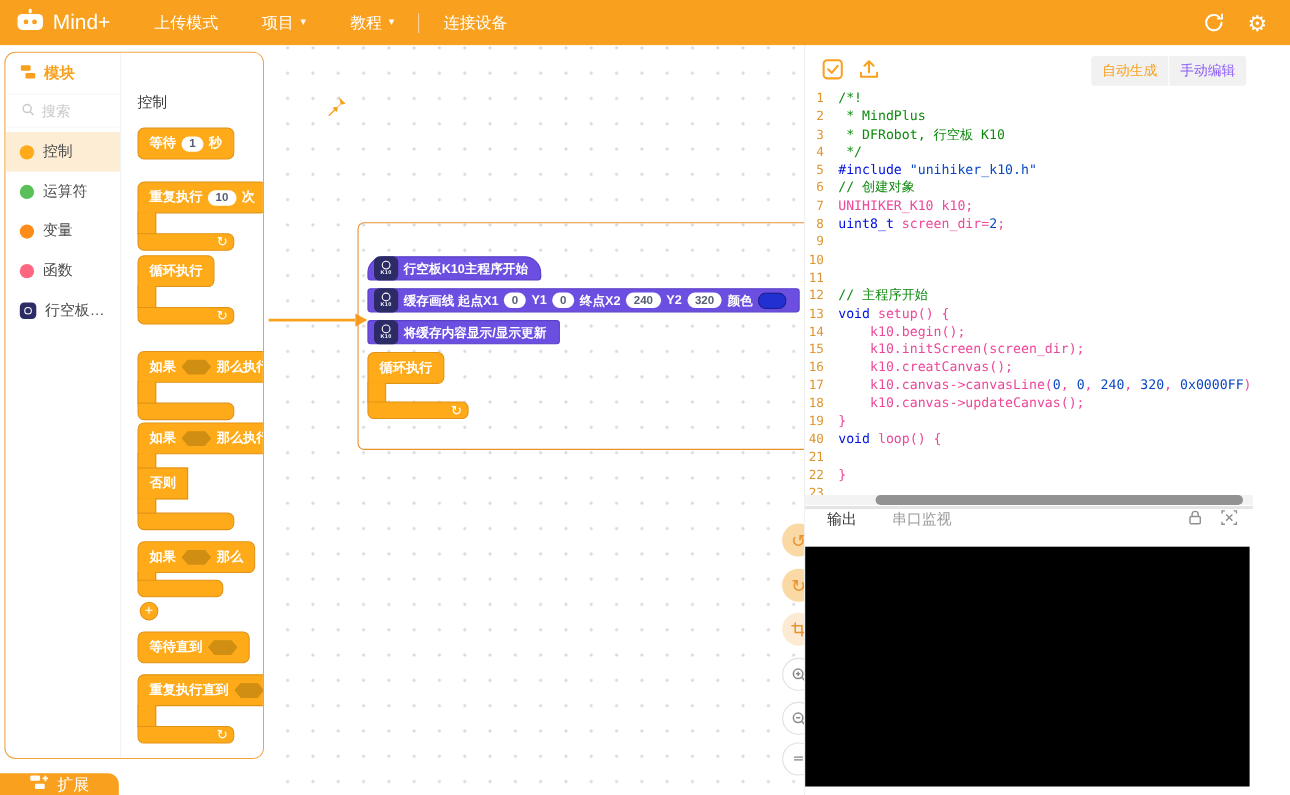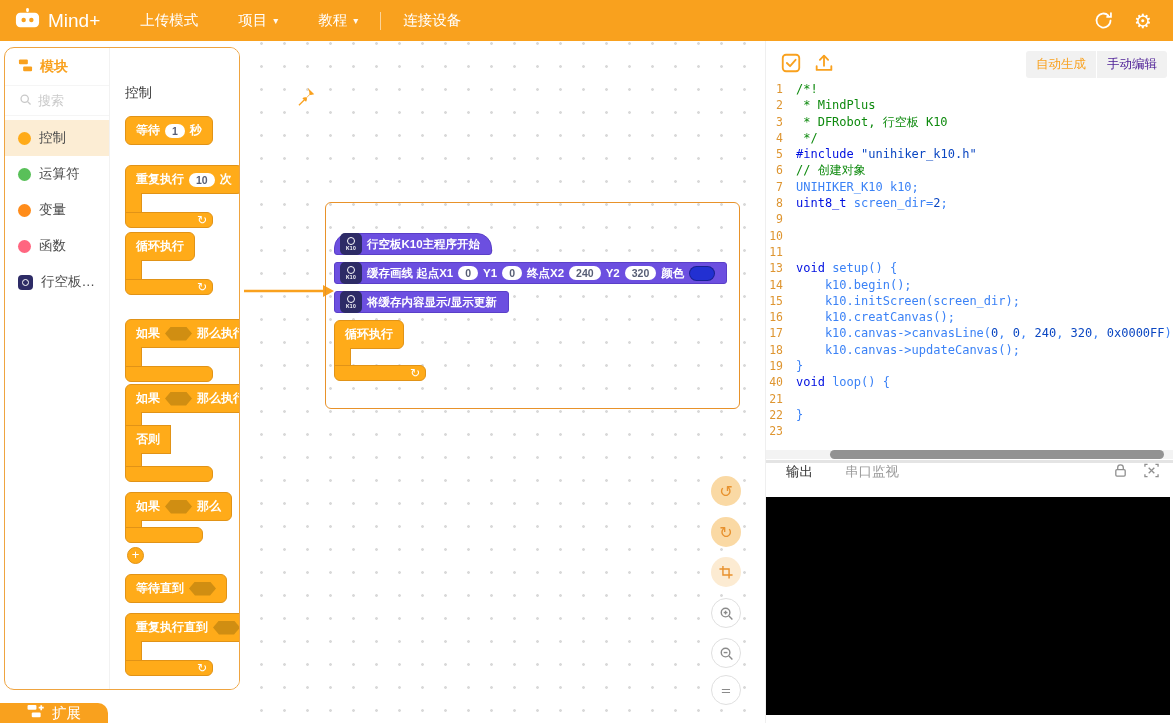--- a/index.html
+++ b/index.html
@@ -78,34 +78,34 @@
   .swatch{width:26px;height:15px;border-radius:8px;border:1px solid rgba(0,0,0,.3)}
 
   
   .cbtn{position:absolute;left:471px;width:30px;height:30px;border-radius:50%;display:flex;
         align-items:center;justify-content:center;cursor:pointer;font-family:"DejaVu Sans",sans-serif}
   .cbtn.warm{background:#FAD9A4;color:#E8912D;font-size:16px}
   .cbtn.soft{background:#FCEBD2;color:#E8912D}
   .cbtn.plain{background:#fff;border:1px solid #E0E0E0;color:#8A8A8A;font-size:13px}
 
   
-  .rpanel{position:absolute;left:765px;top:41px;width:408px;height:682px;background:#fff;
+  .rpanel{position:absolute;left:731px;top:41px;width:408px;height:682px;background:#fff;
           border-left:1px solid #EFEFEF;z-index:5}
   .tool-icon{position:absolute;top:11px;cursor:pointer}
   .seg{position:absolute;right:6px;top:10px;display:flex}
-  .seg-btn{background:#F1F1F1;color:#4c1d95;font-size:12.5px;padding:5px 10px;cursor:pointer}
+  .seg-btn{background:#F1F1F1;color:#8b5cf6;font-size:12.5px;padding:5px 10px;cursor:pointer}
   .seg-btn.active{color:#F9A11E}
   .seg-btn:first-child{border-radius:3px 0 0 3px;margin-right:1px}
   .seg-btn:last-child{border-radius:0 3px 3px 0}
   .code-wrap{position:absolute;left:0;top:40px;right:0;height:369px;overflow:hidden;cursor:text}
   .cl{display:flex;line-height:16.3px;height:16.3px}
   .ln{width:30px;padding-right:13px;text-align:right;color:#DE9530;
       font-family:"DejaVu Sans Mono",monospace;font-size:11.5px;flex-shrink:0}
   .ct{white-space:pre;font-family:"DejaVu Sans Mono",monospace;font-size:12px;color:#222}
-  .ct .cm{color:#0E8A0E}.ct .kw{color:#0010E0}.ct .str{color:#0B47C2}.ct .num{color:#0B47C2}.ct .pl{color:#3b82f6}
+  .ct .cm{color:#0E8A0E}.ct .kw{color:#0010E0}.ct .str{color:#0B47C2}.ct .num{color:#0B47C2}.ct .pl{color:#ec4899}
   .hscroll{position:absolute;left:0;top:409px;right:0;height:9px;background:#F3F3F3}
   .hthumb{position:absolute;left:64px;top:0;width:334px;height:9px;border-radius:5px;background:#929292;cursor:pointer}
   .rdivider{position:absolute;left:0;top:419px;right:0;height:3px;background:#E4E4E4}
   .console-head{position:absolute;left:0;top:422px;right:0;height:34px;background:#fff;
                 display:flex;align-items:flex-start;padding:0 14px 16px 20px}
   .ctab{font-size:13.5px;cursor:pointer}
   .ctab.on{color:#333}
   .ctab.off{color:#9A9A9A;margin-left:32px}
   .chead-icons{margin-left:auto;display:flex;align-items:center;gap:16px}
   .console-black{position:absolute;left:0;top:456px;width:404px;height:218px;background:#000}
@@ -442,20 +442,24 @@
         </div>
         <div class="cl">
           <span class="ln">10</span>
           <span class="ct"></span>
         </div>
         <div class="cl">
           <span class="ln">11</span>
           <span class="ct"></span>
         </div>
         <div class="cl">
+          <span class="ln">12</span>
+          <span class="ct"><span class="cm">// 主程序开始</span></span>
+        </div>
+        <div class="cl">
           <span class="ln">13</span>
           <span class="ct"><span class="kw">void</span><span class="pl"> setup() {</span></span>
         </div>
         <div class="cl">
           <span class="ln">14</span>
           <span class="ct"><span class="pl">    k10.begin();</span></span>
         </div>
         <div class="cl">
           <span class="ln">15</span>
           <span class="ct"><span class="pl">    k10.initScreen(screen_dir);</span></span>

